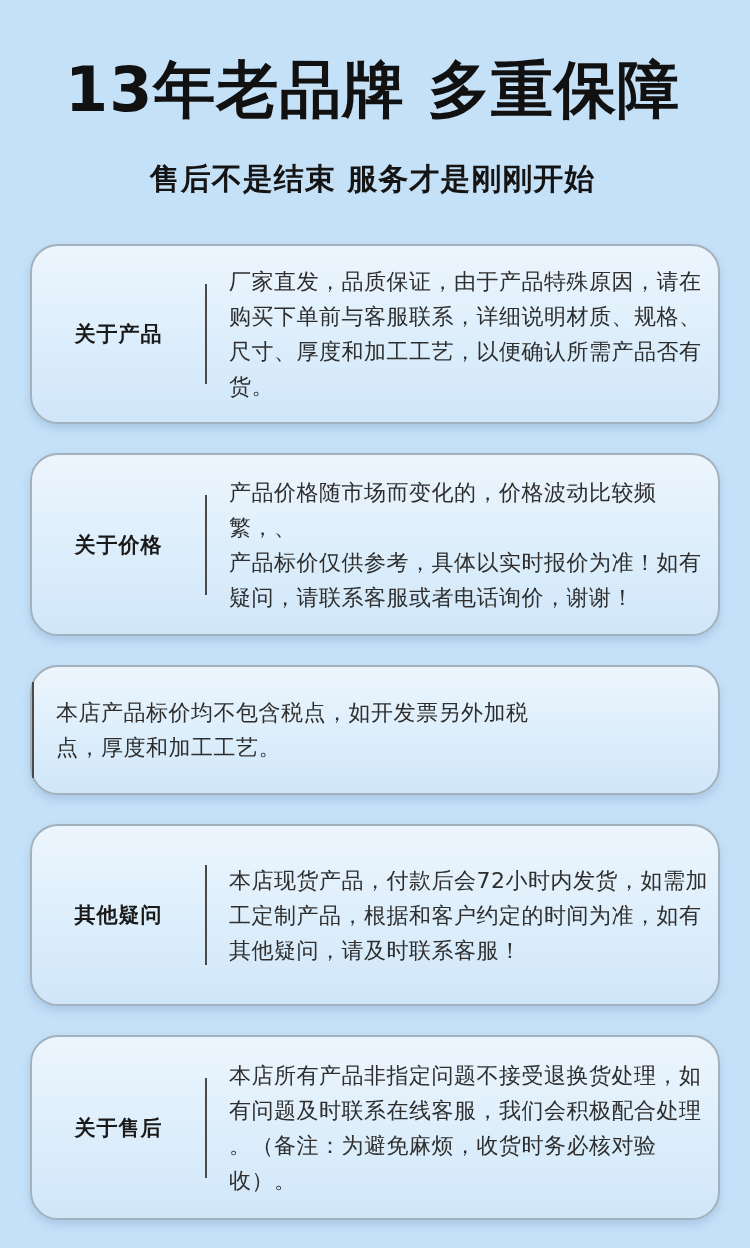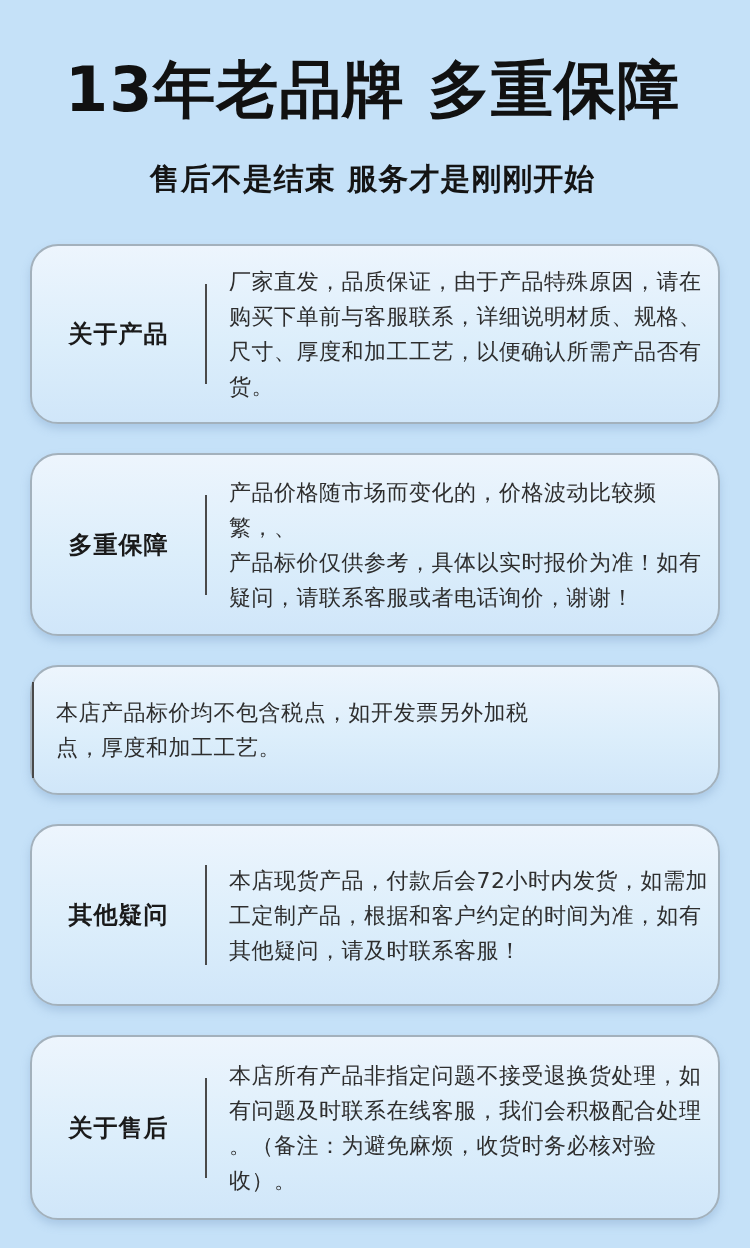--- a/index.html
+++ b/index.html
@@ -46,21 +46,21 @@
   .card-1 { height: 180px; }
   .card-2 { height: 183px; }
   .card-3 { height: 130px; }
   .card-4 { height: 182px; }
   .card-5 { height: 185px; }
 
   .card-label {
     width: 173px;
     flex: 0 0 173px;
     text-align: center;
-    font-size: 24px;
+    font-size: 21px;
     font-weight: 700;
     color: #1a1a1a;
     letter-spacing: 1px;
   }
   .card-divider {
     width: 2px;
     height: 100px;
     flex: 0 0 2px;
     background: #4a4a4a;
     align-self: center;
@@ -90,21 +90,21 @@
     <section class="card card-1">
       <div class="card-label">关于产品</div>
       <div class="card-divider"></div>
       <div class="card-body">厂家直发，品质保证，由于产品特殊原因，请在
 购买下单前与客服联系，详细说明材质、规格、
 尺寸、厚度和加工工艺，以便确认所需产品否有
 货。</div>
     </section>
 
     <section class="card card-2">
-      <div class="card-label">多重保障</div>
+      <div class="card-label">关于价格</div>
       <div class="card-divider"></div>
       <div class="card-body">产品价格随市场而变化的，价格波动比较频繁，、
 产品标价仅供参考，具体以实时报价为准！如有
 疑问，请联系客服或者电话询价，谢谢！</div>
     </section>
 
     <section class="card card-3">
       <div class="card-divider"></div>
       <div class="card-body">本店产品标价均不包含税点，如开发票另外加税
 点，厚度和加工工艺。</div>

